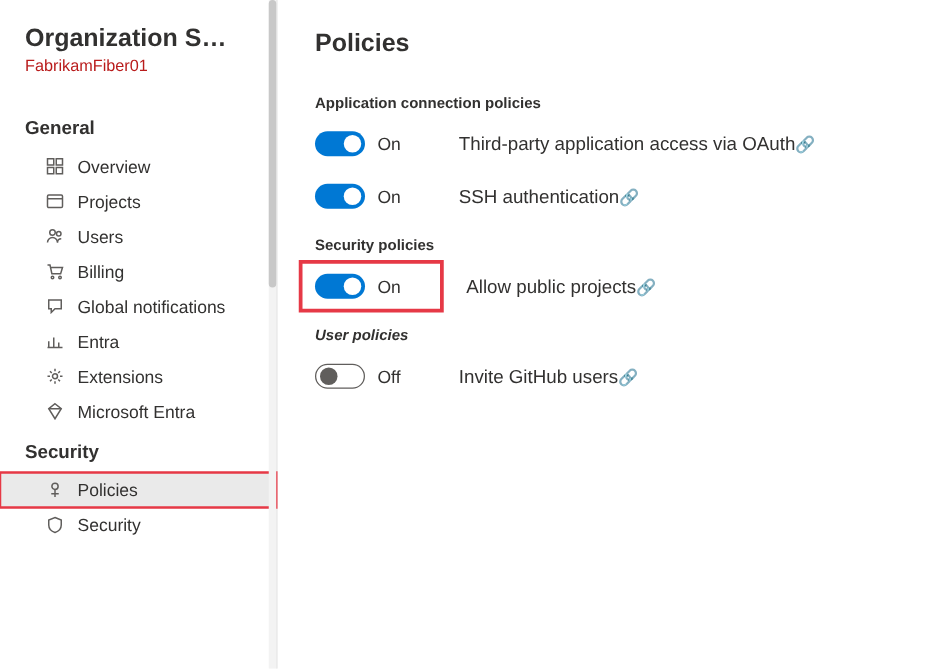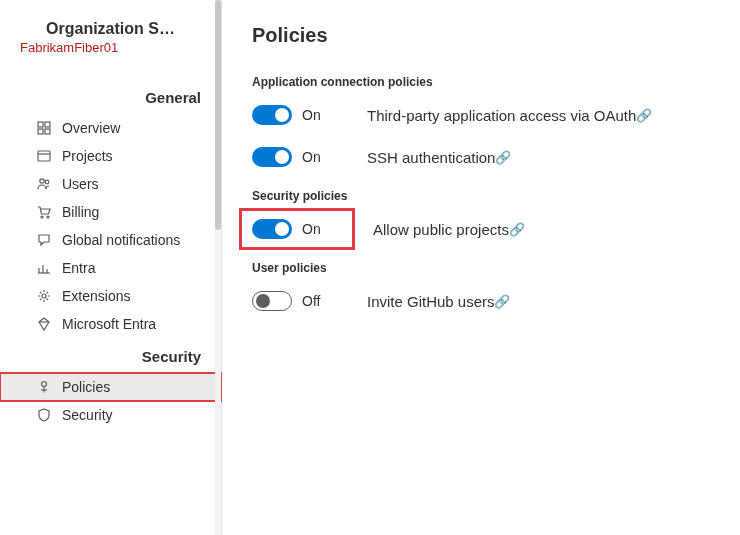--- a/index.html
+++ b/index.html
@@ -30,38 +30,36 @@
   }
   .scrollbar-thumb {
     position: absolute;
     top: 0;
     width: 6px;
     height: 230px;
     background: #c8c8c8;
     border-radius: 3px;
   }
   .sidebar-title {
-    font-size: 16px;
+    font-size: 20px;
     font-weight: 600;
     padding: 0 20px 2px 20px;
     white-space: nowrap;
     overflow: hidden;
     text-overflow: ellipsis;
-    text-align: center;
   }
   .sidebar-subtitle {
     font-size: 13px;
     color: #b91c1c;
     padding: 0 20px 24px 20px;
   }
   .section-header {
     font-size: 15px;
     font-weight: 600;
     padding: 10px 20px 8px 20px;
-    text-align: right;
   }
   .nav-item {
     display: flex;
     align-items: center;
     padding: 6px 36px;
     cursor: pointer;
     font-size: 14px;
     gap: 10px;
   }
   .nav-item.active {
@@ -300,21 +298,21 @@
           <div class="toggle-knob"></div>
         </div>
       <span class="toggle-state">On</span>
     </div>
     <div class="policy-label" style="margin-left:21px;">
       <span>Allow public projects</span>
       <span class="link-icon">🔗</span>
     </div>
   </div>
 
-  <div class="policy-section-title" style="margin-top:18px;">User policies</div>
+  <div class="policy-section-title" style="margin-top:18px;font-style:italic;">User policies</div>
 
   <div class="policy-row">
     <div class="toggle-wrap">
       <div class="toggle off">
           <div class="toggle-knob"></div>
         </div>
       <span class="toggle-state">Off</span>
     </div>
     <div class="policy-label">
       <span>Invite GitHub users</span>

